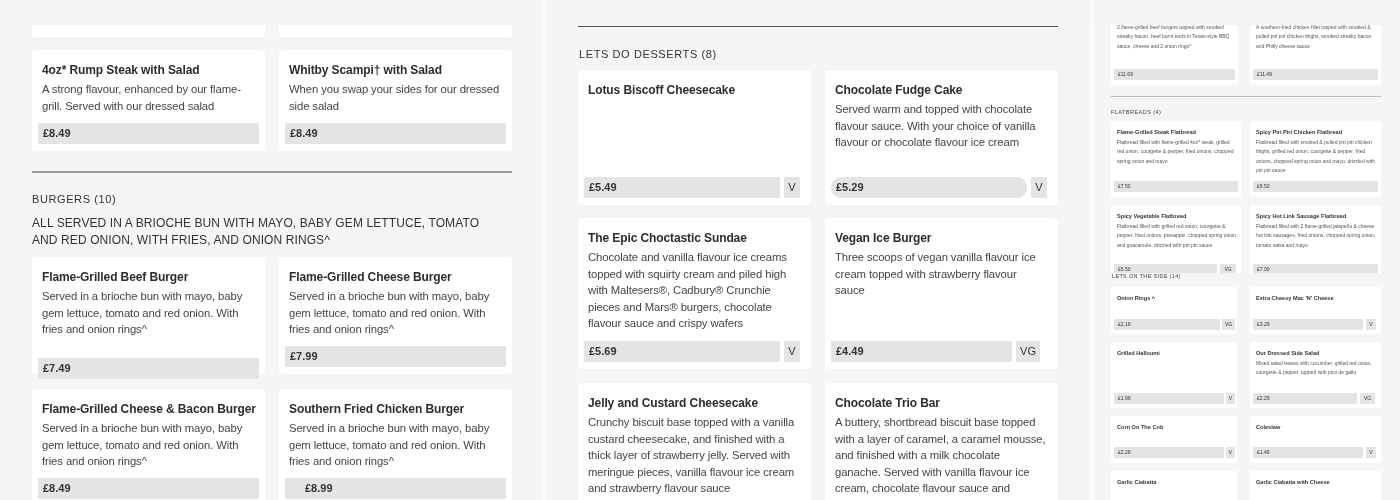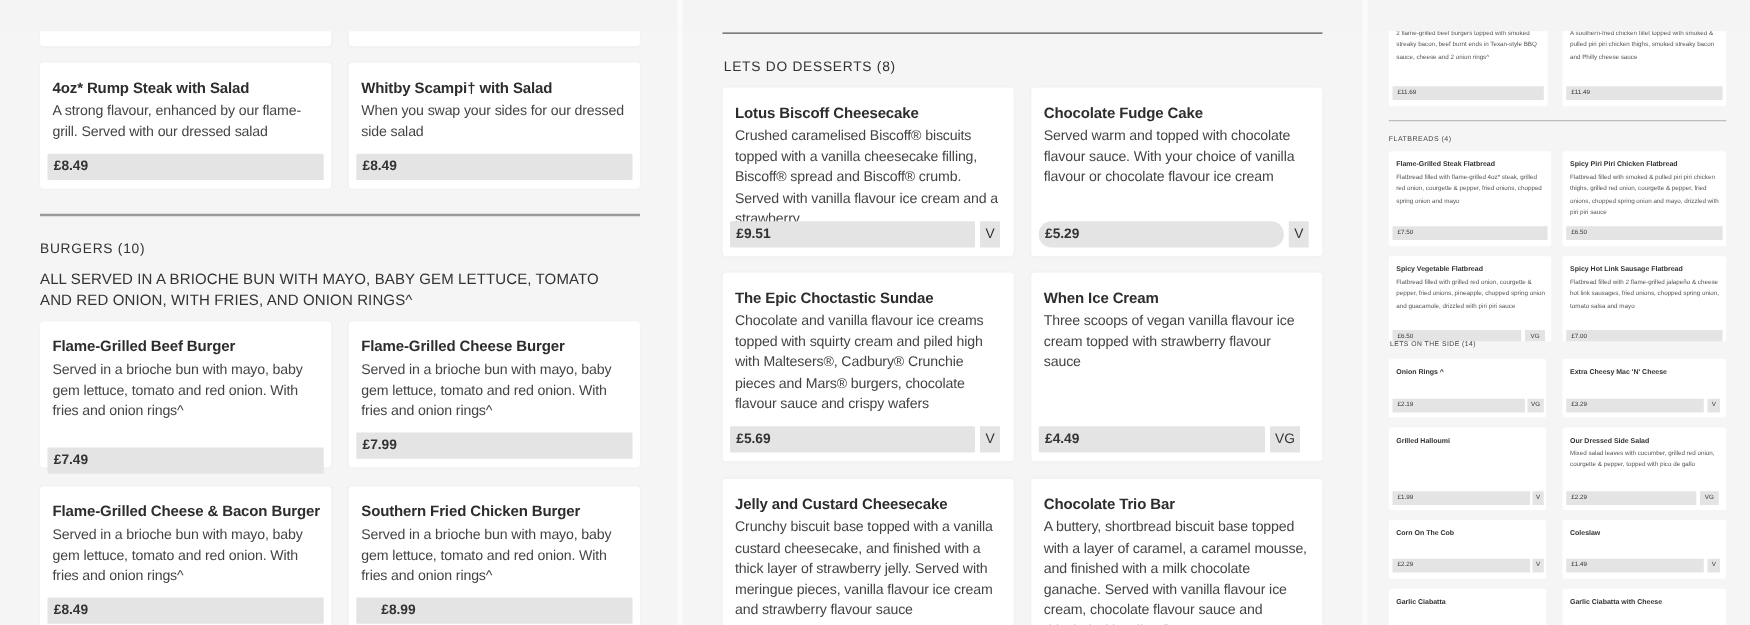--- a/index.html
+++ b/index.html
@@ -88,39 +88,38 @@
   </div>
 
   <div class="gap" style="left:542px; width:4px;"></div>
 
   <div class="panel mid">
     <div class="divider" style="left:32px; top:1px; width:480px; height:1px; background:#555;"></div>
     <div class="section-title" style="left:33px; top:23px;">LETS DO DESSERTS (8)</div>
 
     <div class="card" style="left:32px; top:45px; width:233px; height:135px;">
       <div class="name">Lotus Biscoff Cheesecake</div>
-      <div class="desc">Crushed caramelised Biscoff® biscuits topped with a vanilla cheesecake filling, Biscoff® spread and Biscoff® crumb. Served with vanilla flavour ice cream and a strawberry</div>
-      <div class="price" style="top:107px; width:196px;">£9.51</div>
+      <div class="price" style="top:107px; width:196px;">£5.49</div>
       <div class="tag" style="top:107px; left:206px; width:16px;">V</div>
     </div>
     <div class="card" style="left:279px; top:45px; width:233px; height:135px;">
       <div class="name">Chocolate Fudge Cake</div>
       <div class="desc">Served warm and topped with chocolate flavour sauce. With your choice of vanilla flavour or chocolate flavour ice cream</div>
       <div class="price" style="top:107px; width:196px;border-radius:10px;">£5.29</div>
       <div class="tag" style="top:107px; left:206px; width:16px;">V</div>
     </div>
 
     <div class="card" style="left:32px; top:193px; width:233px; height:151px;">
       <div class="name">The Epic Choctastic Sundae</div>
       <div class="desc">Chocolate and vanilla flavour ice creams topped with squirty cream and piled high with Maltesers®, Cadbury® Crunchie pieces and Mars® burgers, chocolate flavour sauce and crispy wafers</div>
       <div class="price" style="top:123px; width:196px;">£5.69</div>
       <div class="tag" style="top:123px; left:206px; width:16px;">V</div>
     </div>
     <div class="card" style="left:279px; top:193px; width:233px; height:151px;">
-      <div class="name">When Ice Cream</div>
+      <div class="name">Vegan Ice Burger</div>
       <div class="desc">Three scoops of vegan vanilla flavour ice cream topped with strawberry flavour sauce</div>
       <div class="price" style="top:123px; width:181px;">£4.49</div>
       <div class="tag" style="top:123px; left:191px; width:24px;">VG</div>
     </div>
 
     <div class="card" style="left:32px; top:358px; width:233px; height:160px;">
       <div class="name">Jelly and Custard Cheesecake</div>
       <div class="desc">Crunchy biscuit base topped with a vanilla custard cheesecake, and finished with a thick layer of strawberry jelly. Served with meringue pieces, vanilla flavour ice cream and strawberry flavour sauce</div>
       <div class="price" style="top:140px; width:196px;"></div>
       <div class="tag" style="top:140px; left:206px; width:16px;"></div>

